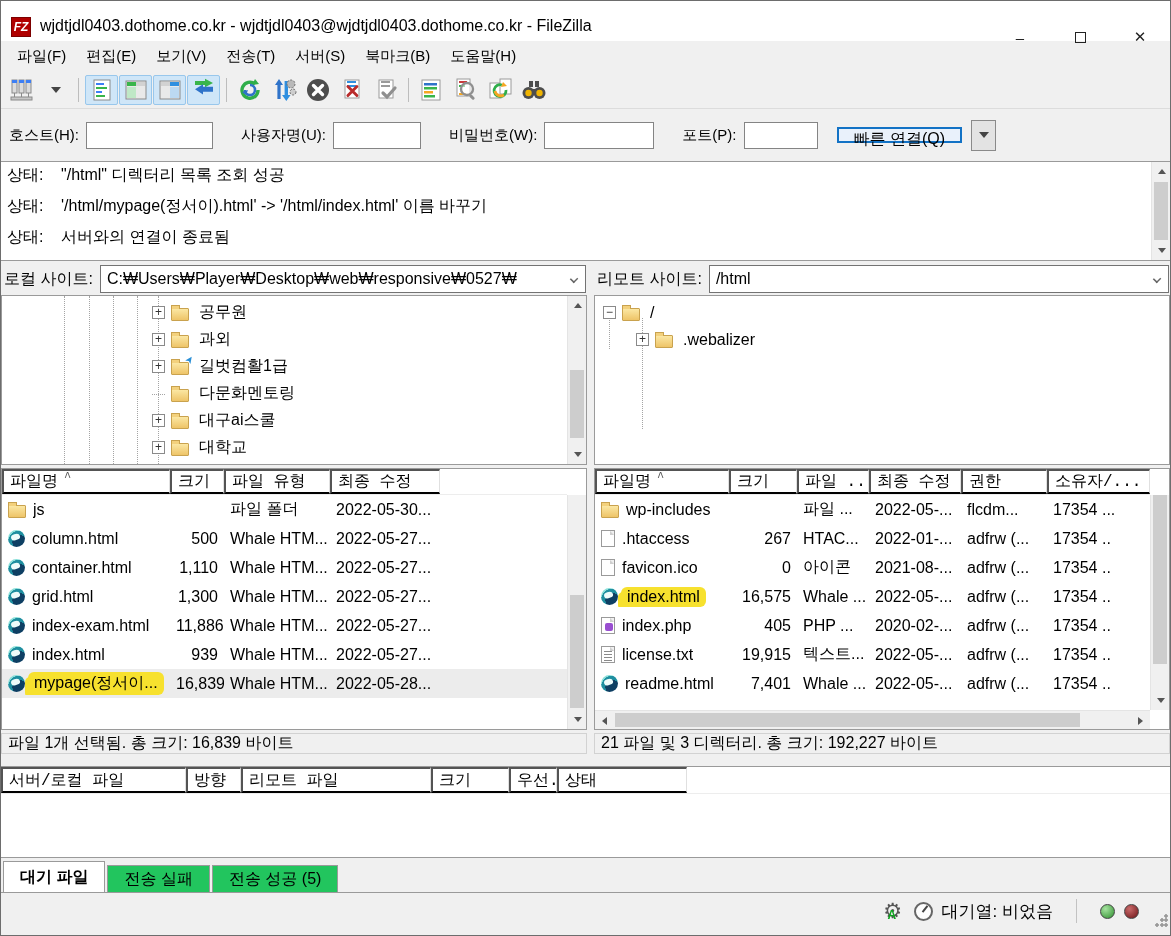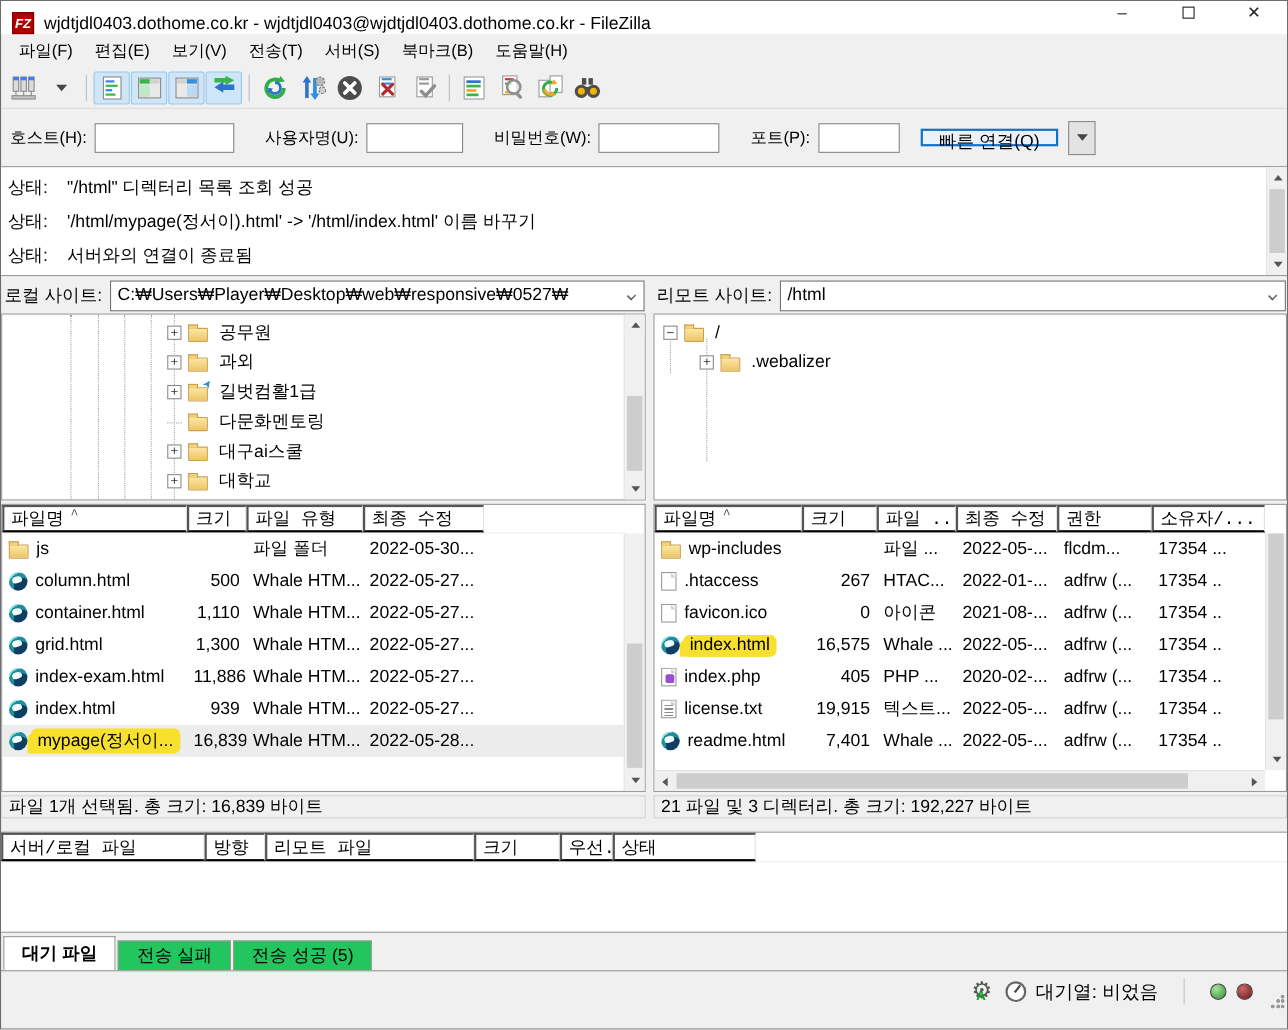--- a/index.html
+++ b/index.html
@@ -2,21 +2,21 @@
 <html><head>
 <meta charset="utf-8">
 <style>
   *{box-sizing:border-box;margin:0;padding:0}
   html,body{background:#d8d8d8}
   .app{width:1171px;height:936px;background:#f0f0f0;border:1px solid #6d6d6d;
        font-family:"Liberation Sans","DejaVu Sans",sans-serif;font-size:15px;color:#000;
        display:flex;flex-direction:column;overflow:hidden;position:relative}
 
   
-  .titlebar{height:30px;background:#fff;display:flex;align-items:flex-end;padding:0 0 0 10px;gap:9px;flex:none}
+  .titlebar{height:40px;background:#fff;display:flex;align-items:flex-start;padding:16px 0 0 10px;gap:9px;flex:none}
   .fz-badge{width:20px;height:20px;background:#b00000;border:1px solid #7c0000;color:#fff;
             font-weight:bold;font-style:italic;font-size:12px;display:flex;align-items:center;justify-content:center;flex:none}
   .title-text{font-size:16px;white-space:nowrap;overflow:hidden;flex:1}
   .win-controls{display:flex;flex:none}
   .win-btn{width:60px;height:40px;display:flex;align-items:center;justify-content:center;font-size:15px;color:#222;background:none;border:none;font-family:inherit}
   .max-glyph{width:11px;height:11px;border:1px solid #222;display:inline-block}
 
   
   .menubar{height:30px;display:flex;align-items:center;padding:0 6px;flex:none}
   .menu-item{padding:4px 10px;background:none;border:none;font-size:15px;font-family:inherit}
@@ -34,21 +34,21 @@
   .qlabel{white-space:nowrap}
   .qinput{height:27px;border:1px solid #848484;background:#fff;font-family:inherit;font-size:15px;padding:0 4px}
   .w-host{width:127px}.w-user{width:88px}.w-pass{width:110px}.w-port{width:74px}
   .qgap{width:14px}
   .qc-btn{height:16px;padding:0 15px;border:2px solid #1272c5;background:#e9f1fb;font-size:16px;font-family:inherit;margin-left:12px}
   .qc-dd{width:25px;height:31px;border:1px solid #8a8a8a;background:#e3e3e3;display:flex;align-items:center;justify-content:center;margin-left:2px}
 
   
   .msglog{height:100px;background:#fff;border-top:1px solid #9a9a9a;border-bottom:1px solid #9a9a9a;
           position:relative;padding:3px 24px 3px 6px;overflow:hidden;flex:none}
-  .logline{height:31px;display:flex;align-items:center;font-size:16px;white-space:nowrap}
+  .logline{height:31px;display:flex;align-items:flex-start;font-size:16px;white-space:nowrap}
   .logprefix{width:54px;flex:none}
 
   
   .sb-v{position:absolute;right:0;top:0;bottom:0;width:19px;background:#f0f0f0;border-left:1px solid #e4e4e4}
   .sb-h{position:absolute;left:0;bottom:0;height:19px;background:#f0f0f0;border-top:1px solid #e4e4e4}
   .sb-btn{position:absolute;display:flex;align-items:center;justify-content:center;width:19px;height:19px;background:#f0f0f0;border:none}
   .sb-up{top:0;left:0}.sb-down{bottom:0;left:0}.sb-left{left:0;top:0}.sb-right{right:0;top:0}
   .tri-up{width:0;height:0;border-left:4px solid transparent;border-right:4px solid transparent;border-bottom:5px solid #555}
   .tri-down{width:0;height:0;border-left:4px solid transparent;border-right:4px solid transparent;border-top:5px solid #555}
   .tri-left{width:0;height:0;border-top:4px solid transparent;border-bottom:4px solid transparent;border-right:5px solid #555}

